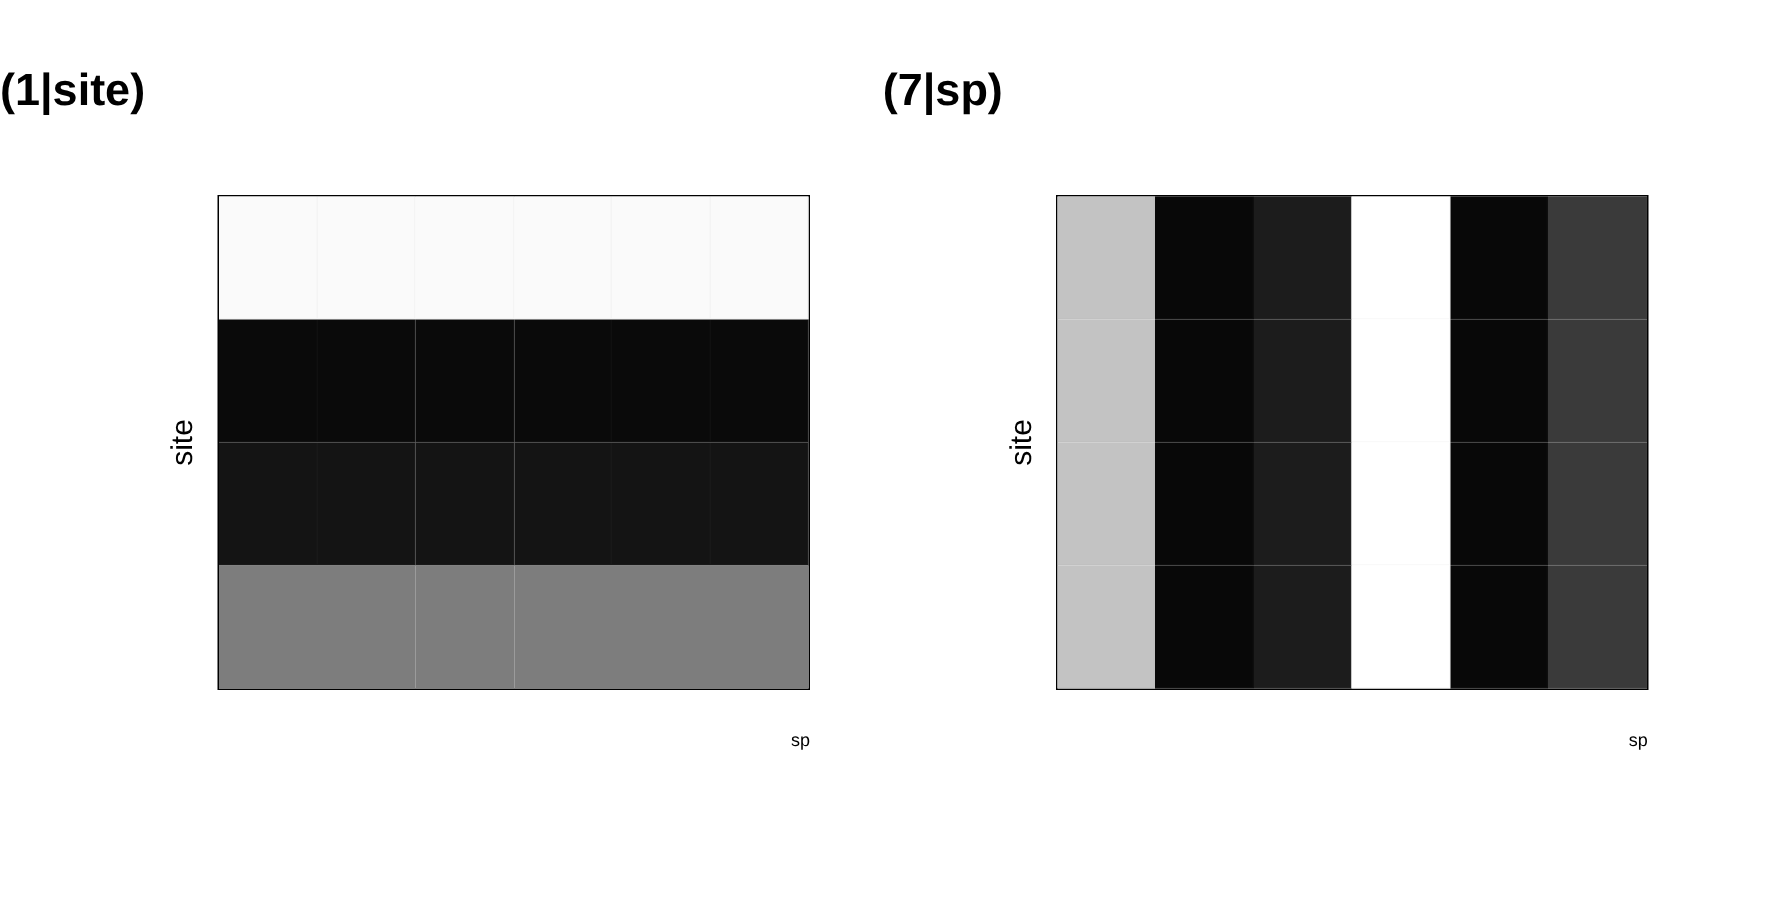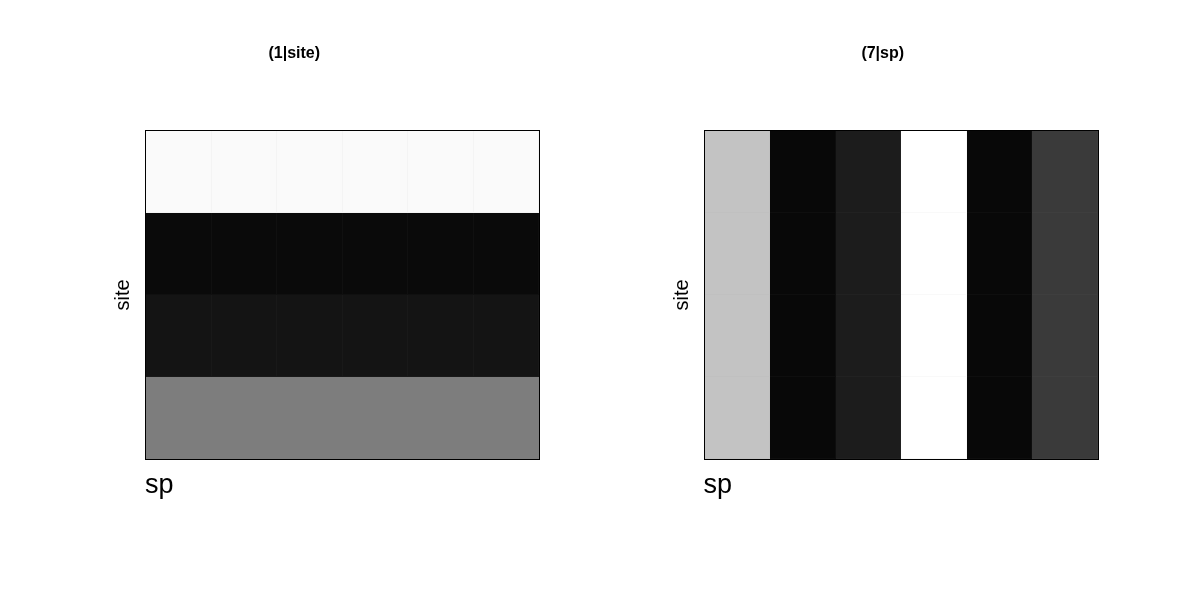--- a/index.html
+++ b/index.html
@@ -22,22 +22,22 @@
     .panel {
       width: 50%;
       height: 100%;
       position: relative;
     }
     .panel-title {
       position: absolute;
       top: 44px;
       left: 0;
       width: 100%;
-      text-align: center;
-      font-size: 16px;
+      text-align: left;
+      font-size: 30px;
       font-weight: bold;
       color: #000000;
     }
     .plot-wrap {
       position: absolute;
       top: 130px;
       left: 145px;
       width: 395px;
       height: 330px;
     }
@@ -51,22 +51,22 @@
       transform: translateY(-50%) rotate(-90deg);
       transform-origin: center;
       font-size: 20px;
       color: #000000;
     }
     .xlabel {
       position: absolute;
       bottom: -40px;
       left: 0;
       width: 100%;
-      text-align: left;
-      font-size: 27px;
+      text-align: right;
+      font-size: 12px;
       color: #000000;
     }
     .heatmap {
       width: 100%;
       height: 100%;
       border: 1.5px solid #000000;
       display: flex;
       flex-direction: column;
     }
     .row {

